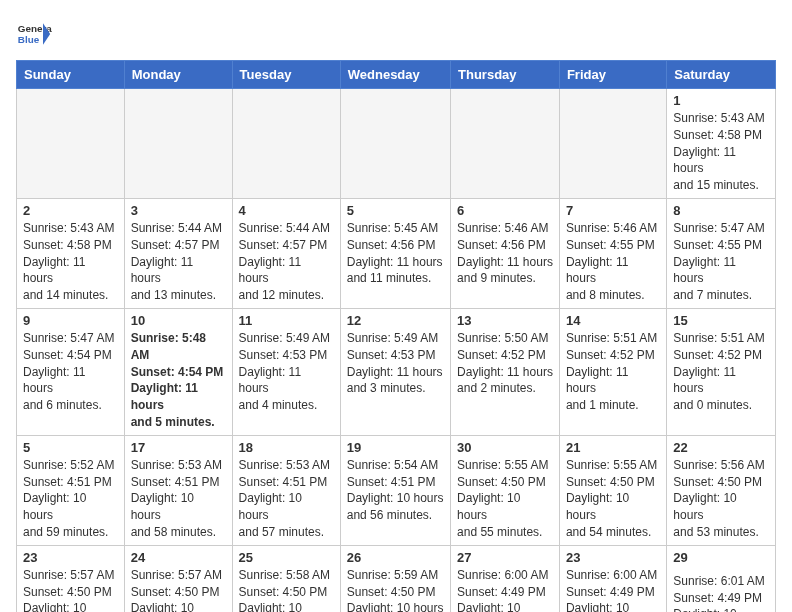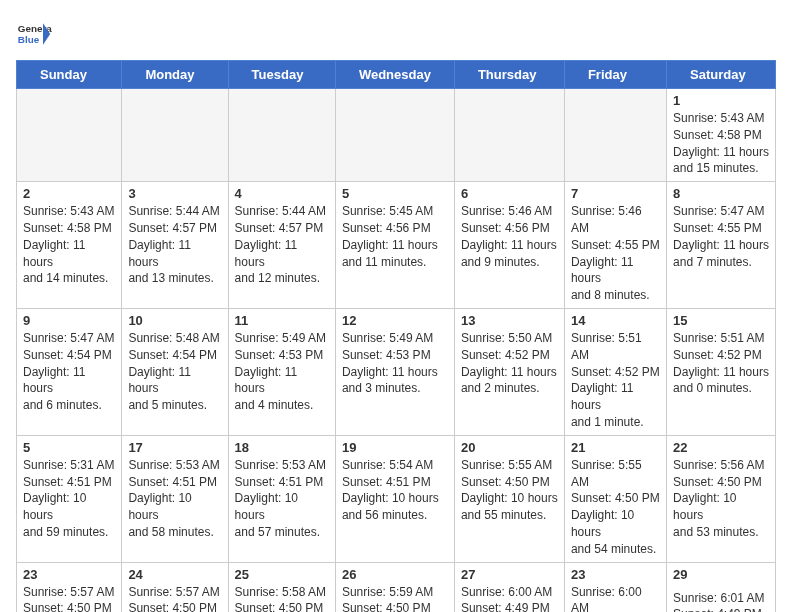--- a/index.html
+++ b/index.html
@@ -41,21 +41,21 @@
       width: 100%;
       border-collapse: collapse;
       border: 1px solid #bbb;
     }
     .calendar th {
       background-color: #3a6bc4;
       color: #fff;
       font-size: 13px;
       font-weight: bold;
       text-align: left;
-      padding: 6px 23px;
+      padding: 6px 7px;
       border: 1px solid #5080d0;
     }
     .calendar td {
       vertical-align: top;
       border: 1px solid #ccc;
       padding: 4px 6px;
       width: 113px;
       min-height: 70px;
       background: #fff;
       font-size: 10.5px;
@@ -182,21 +182,21 @@
       <tr>
         <td>
           <span class="day-number">9</span>
           <div class="day-info" style="white-space: pre-line;">Sunrise: 5:47 AM
 Sunset: 4:54 PM
 Daylight: 11 hours
 and 6 minutes.</div>
         </td>
         <td>
           <span class="day-number">10</span>
-          <div class="day-info" style="white-space: pre-line;">Sunrise: 5:48 AM
+          <div class="day-info" style="white-space: pre-line; font-weight: bold;">Sunrise: 5:48 AM
 Sunset: 4:54 PM
 Daylight: 11 hours
 and 5 minutes.</div>
         </td>
         <td>
           <span class="day-number">11</span>
           <div class="day-info" style="white-space: pre-line;">Sunrise: 5:49 AM
 Sunset: 4:53 PM
 Daylight: 11 hours
 and 4 minutes.</div>
@@ -226,21 +226,21 @@
           <span class="day-number">15</span>
           <div class="day-info" style="white-space: pre-line;">Sunrise: 5:51 AM
 Sunset: 4:52 PM
 Daylight: 11 hours
 and 0 minutes.</div>
         </td>
       </tr>
       <tr>
         <td>
           <span class="day-number">5</span>
-          <div class="day-info" style="white-space: pre-line;">Sunrise: 5:31 AM
+          <div class="day-info" style="white-space: pre-line;">Sunrise: 5:52 AM
 Sunset: 4:51 PM
 Daylight: 10 hours
 and 59 minutes.</div>
         </td>
         <td>
           <span class="day-number">17</span>
           <div class="day-info" style="white-space: pre-line;">Sunrise: 5:53 AM
 Sunset: 4:51 PM
 Daylight: 10 hours
 and 58 minutes.</div>
@@ -253,21 +253,21 @@
 and 57 minutes.</div>
         </td>
         <td>
           <span class="day-number">19</span>
           <div class="day-info" style="white-space: pre-line;">Sunrise: 5:54 AM
 Sunset: 4:51 PM
 Daylight: 10 hours
 and 56 minutes.</div>
         </td>
         <td>
-          <span class="day-number">20</span>
+          <span class="day-number">30</span>
           <div class="day-info" style="white-space: pre-line;">Sunrise: 5:55 AM
 Sunset: 4:50 PM
 Daylight: 10 hours
 and 55 minutes.</div>
         </td>
         <td>
           <span class="day-number">21</span>
           <div class="day-info" style="white-space: pre-line;">Sunrise: 5:55 AM
 Sunset: 4:50 PM
 Daylight: 10 hours

